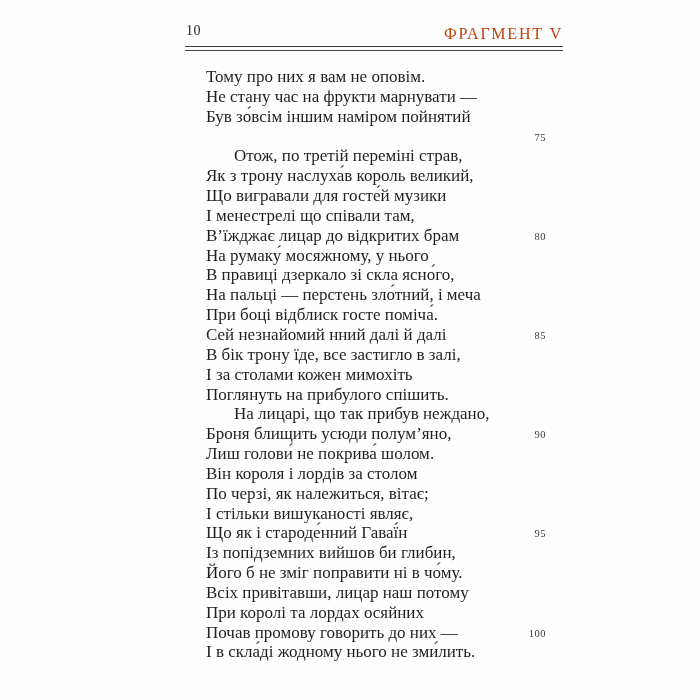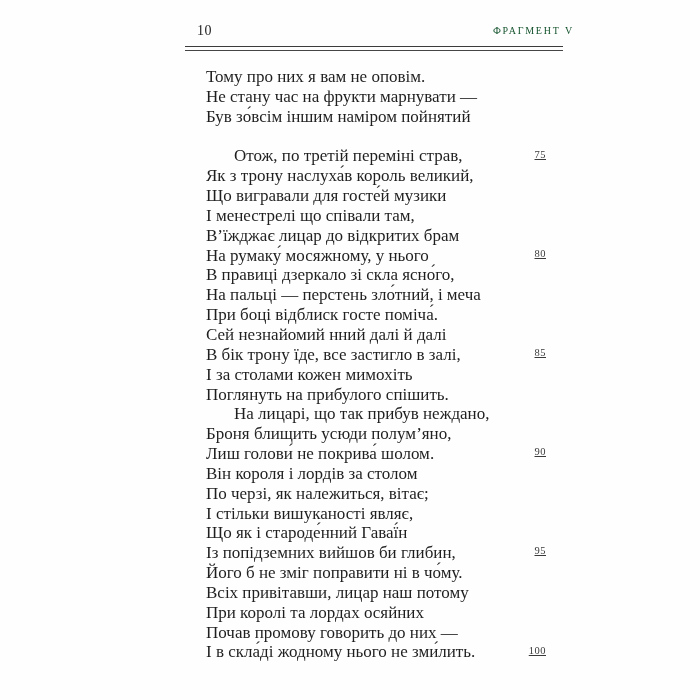--- a/index.html
+++ b/index.html
@@ -13,40 +13,40 @@
   .page {
     position: relative;
     width: 700px;
     height: 700px;
     background: #fefefe;
     font-family: "Liberation Serif", "DejaVu Serif", serif;
     color: #212121;
   }
   .header {
     position: absolute;
-    left: 196px;
+    left: 185px;
     top: 23px;
     width: 378px;
     height: 18px;
   }
   .folio {
     position: absolute;
     left: 1px;
     top: 0;
     font-size: 14px;
     letter-spacing: 0.5px;
     color: #262626;
   }
   .running-head {
     position: absolute;
     right: 0;
     top: 2px;
-    font-size: 10px;
+    font-size: 16px;
     letter-spacing: 1.8px;
-    color: #14532d;
+    color: #c2410c;
   }
   .rule {
     position: absolute;
     left: 185px;
     top: 46px;
     width: 378px;
     height: 2.6px;
     border-top: 1.6px solid #3c3c3c;
     border-bottom: 1px solid #454545;
   }
@@ -63,26 +63,25 @@
     line-height: 19.85px;
     white-space: nowrap;
     color: #1f1f1f;
   }
   .line.indent .txt {
     padding-left: 28px;
   }
   .num {
     position: absolute;
     right: 0;
-    top: 22px;
+    top: 5px;
     font-size: 10.5px;
     line-height: 11px;
     letter-spacing: 0.5px;
     color: #3a3a3a;
-    text-decoration: underline;
   }
 </style>
 </head>
 <body>
 
 <div class="page">
   <div class="header">
     <span class="folio">10</span>
     <span class="running-head">ФРАГМЕНТ V</span>
   </div>

